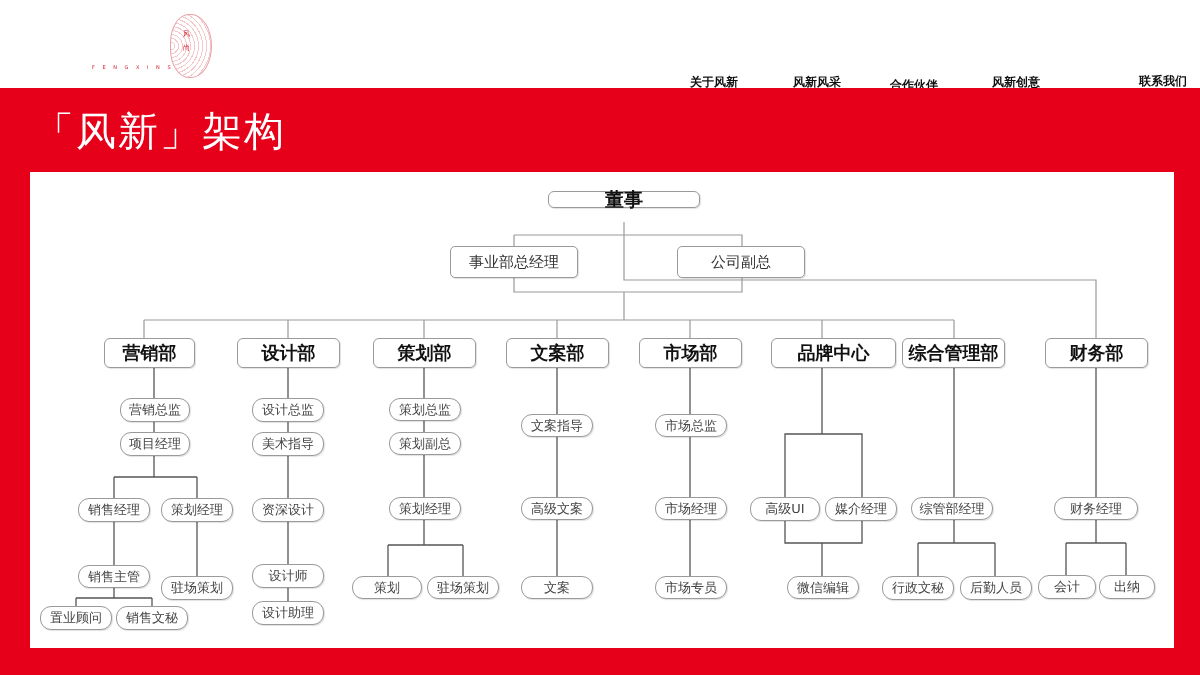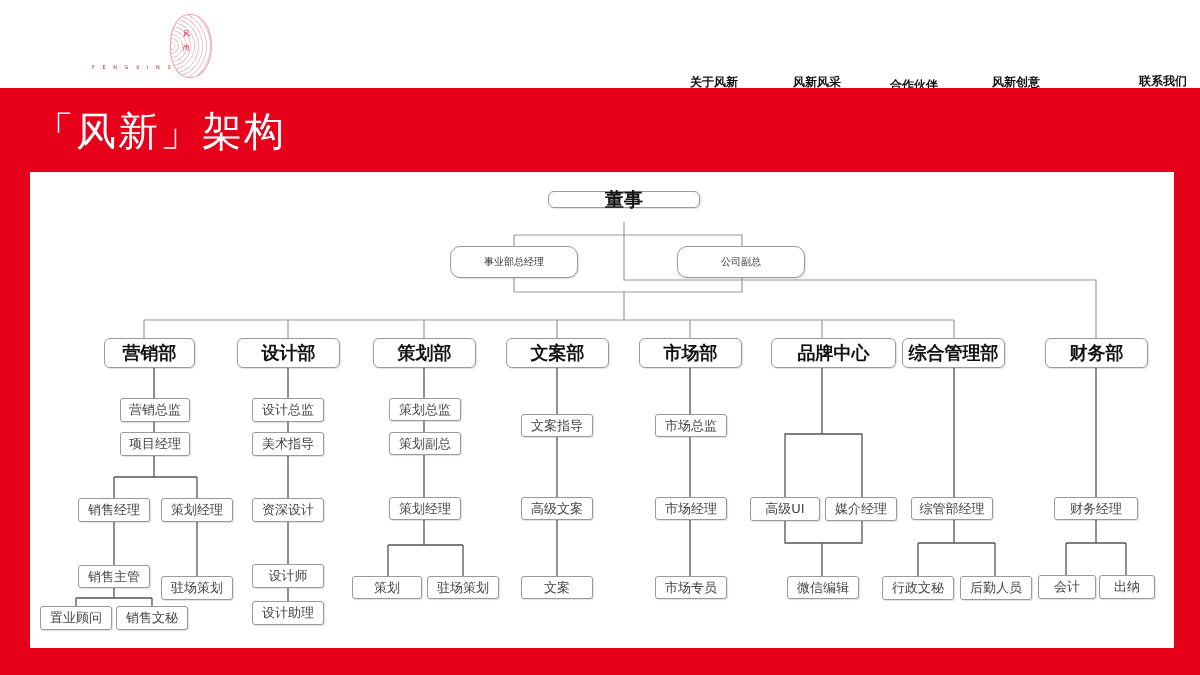--- a/index.html
+++ b/index.html
@@ -41,23 +41,23 @@
   }
   svg.lines { position: absolute; left: 0; top: 0; width: 1200px; height: 675px; pointer-events: none; }
   .node {
     position: absolute; box-sizing: border-box; background: #fff;
     border: 1px solid #9a9a9a; border-radius: 4px;
     display: flex; align-items: center; justify-content: center;
     color: #333; white-space: nowrap;
     box-shadow: 1px 1px 1px rgba(0,0,0,0.12);
   }
   .node.l0 { font-size: 19px; font-weight: bold; color: #111; border-radius: 6px; }
-  .node.l1 { font-size: 10px; color: #333; border-radius: 10px; }
+  .node.l1 { font-size: 15px; color: #333; border-radius: 5px; }
   .node.dept { font-size: 18px; font-weight: bold; color: #111; border-radius: 6px; }
-  .node.sm { font-size: 13px; color: #444; border-radius: 3px; }
+  .node.sm { font-size: 13px; color: #444; border-radius: 11px; }
 </style>
 </head>
 <body>
 
 <div class="topbar">
   <div class="logo">
     <span class="logo-sub">F E N G  X I N  S H E</span>
     <div class="logo-seal">
       <span style="top:14px">风</span>
       <span style="top:28px">尚</span>

